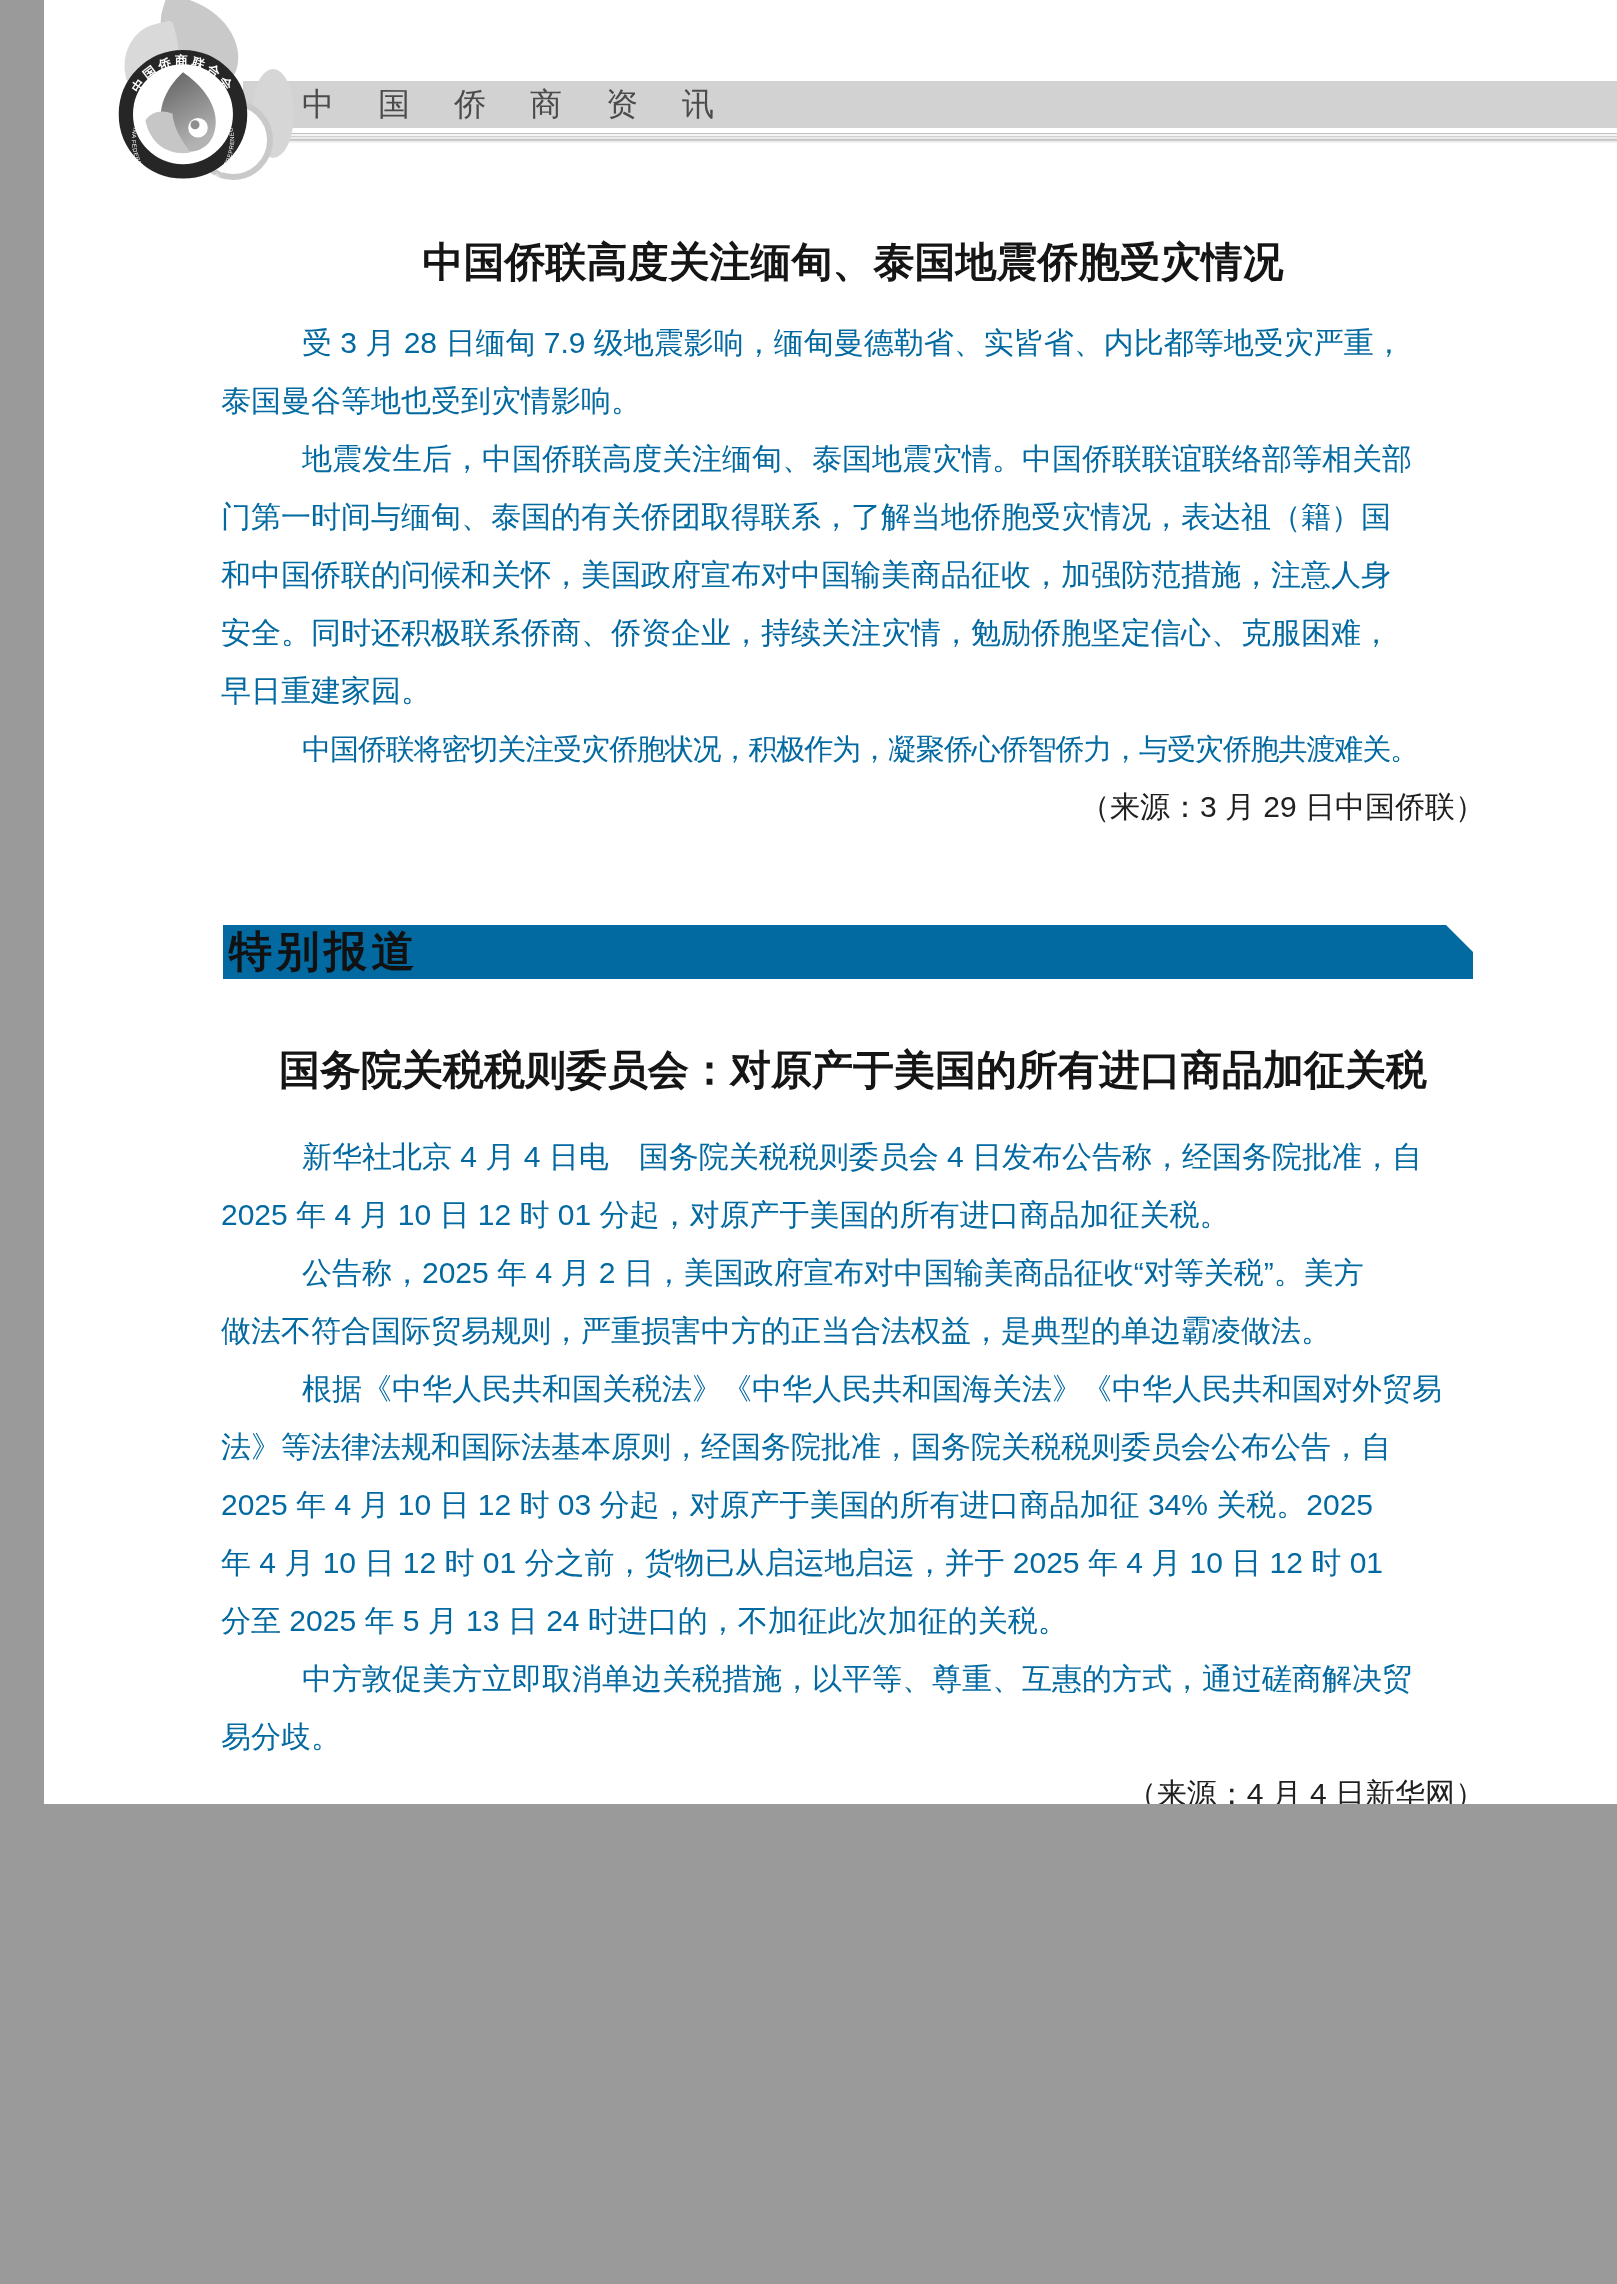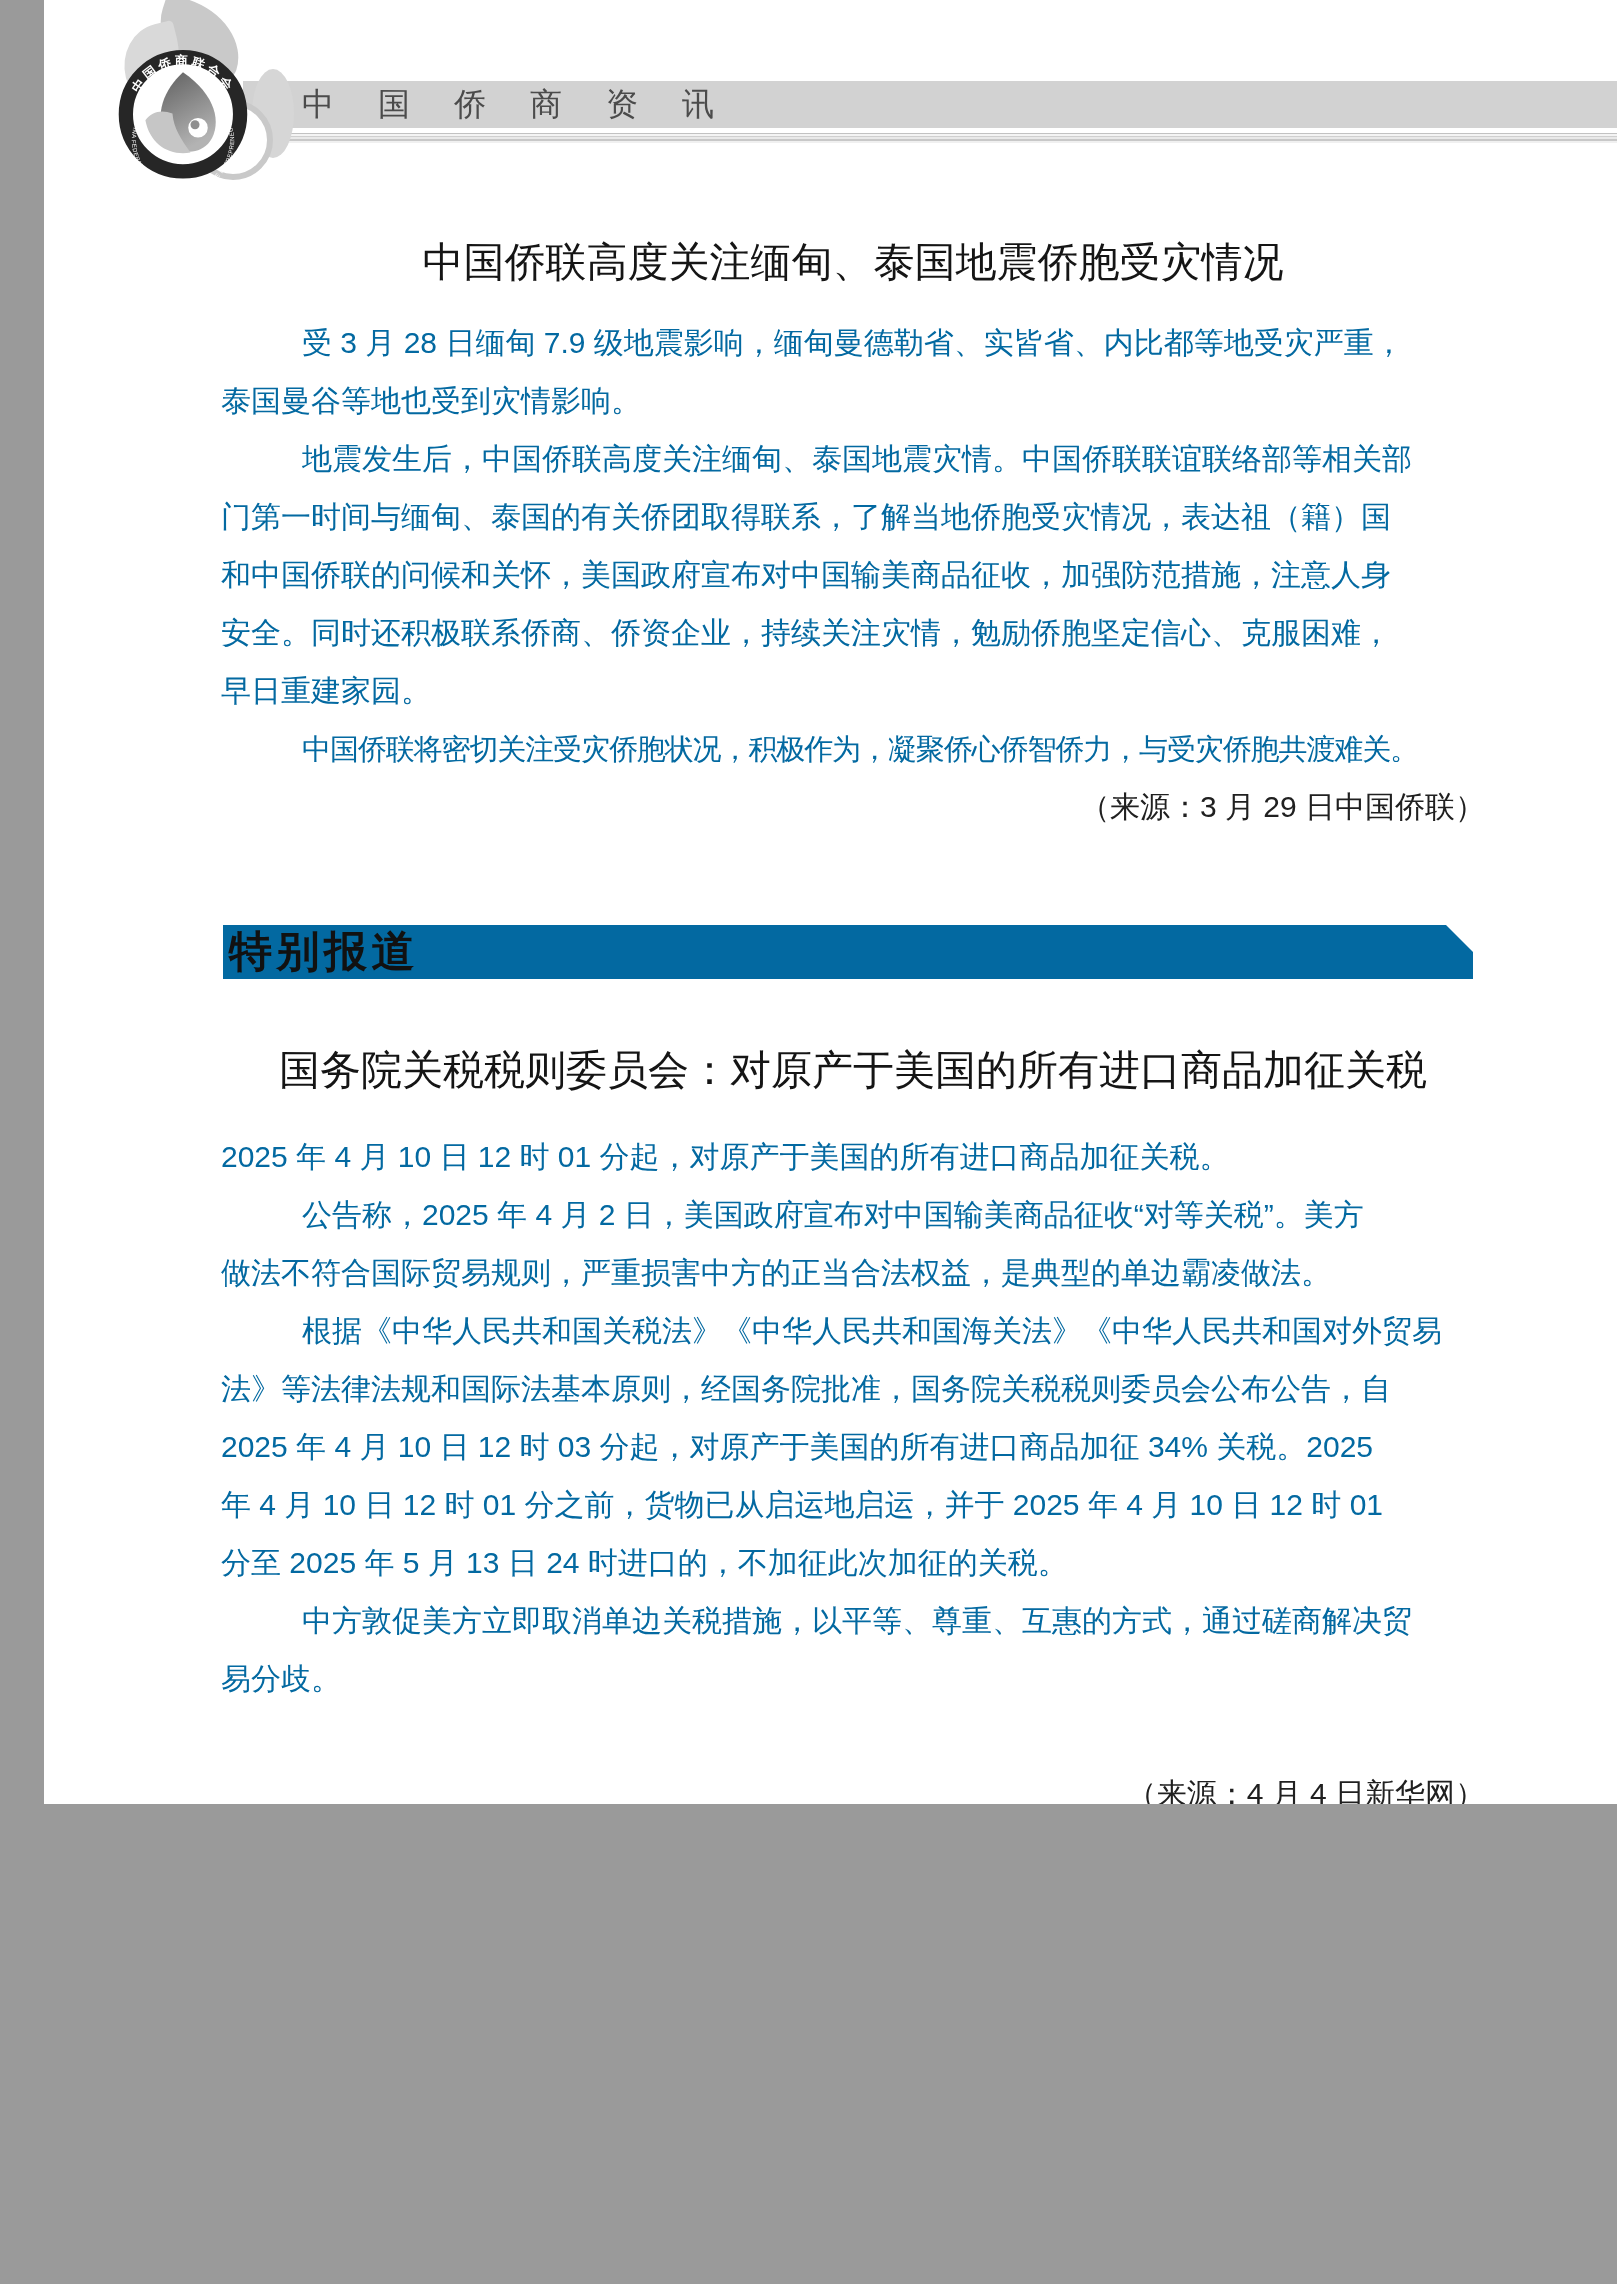--- a/index.html
+++ b/index.html
@@ -36,21 +36,21 @@
     border-radius:50%;}
   .ringcircle{
     position:absolute;left:149px;top:100px;width:80px;height:80px;
     border-radius:50%;background:#ffffff;border:6.8px solid #c9c9c9;
     box-sizing:border-box;z-index:3;
   }
   .logo{position:absolute;left:44px;top:0px;width:211px;height:233px;z-index:4;}
   
   .title{
     position:absolute;left:177px;width:1264px;margin:0;
-    text-align:center;font-weight:normal;color:#151515;
+    text-align:center;font-weight:bold;color:#151515;
     font-size:41px;line-height:48px;white-space:nowrap;
   }
   .t1{top:238px;}
   .t2{top:1046px;}
   .textblock{position:absolute;left:177px;width:1264px;}
   .tb1{top:314px;}
   .tb2{top:1128px;}
   .line{
     height:58px;line-height:58px;font-size:30px;color:#0369a1;
     white-space:nowrap;
@@ -132,20 +132,21 @@
 
   <div class="source src1">（来源：3 月 29 日中国侨联）</div>
 
   <div class="sectionbar">
     <span class="sectionlabel">特别报道</span>
   </div>
 
   <h2 class="title t2">国务院关税税则委员会：对原产于美国的所有进口商品加征关税</h2>
 
   <div class="textblock tb2">
+    <div class="line indent">新华社北京 4 月 4 日电　国务院关税税则委员会 4 日发布公告称，经国务院批准，自</div>
     <div class="line">2025 年 4 月 10 日 12 时 01 分起，对原产于美国的所有进口商品加征关税。</div>
     <div class="line indent">公告称，2025 年 4 月 2 日，美国政府宣布对中国输美商品征收“对等关税”。美方</div>
     <div class="line">做法不符合国际贸易规则，严重损害中方的正当合法权益，是典型的单边霸凌做法。</div>
     <div class="line indent">根据《中华人民共和国关税法》《中华人民共和国海关法》《中华人民共和国对外贸易</div>
     <div class="line">法》等法律法规和国际法基本原则，经国务院批准，国务院关税税则委员会公布公告，自</div>
     <div class="line">2025 年 4 月 10 日 12 时 03 分起，对原产于美国的所有进口商品加征 34% 关税。2025</div>
     <div class="line">年 4 月 10 日 12 时 01 分之前，货物已从启运地启运，并于 2025 年 4 月 10 日 12 时 01</div>
     <div class="line">分至 2025 年 5 月 13 日 24 时进口的，不加征此次加征的关税。</div>
     <div class="line indent">中方敦促美方立即取消单边关税措施，以平等、尊重、互惠的方式，通过磋商解决贸</div>
     <div class="line">易分歧。</div>

